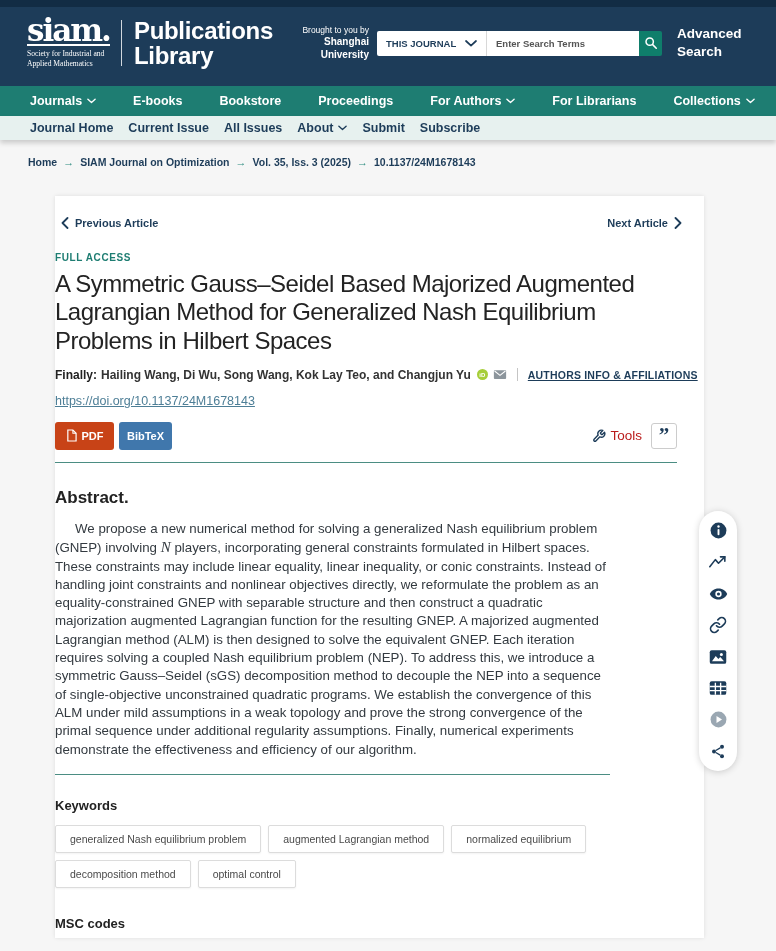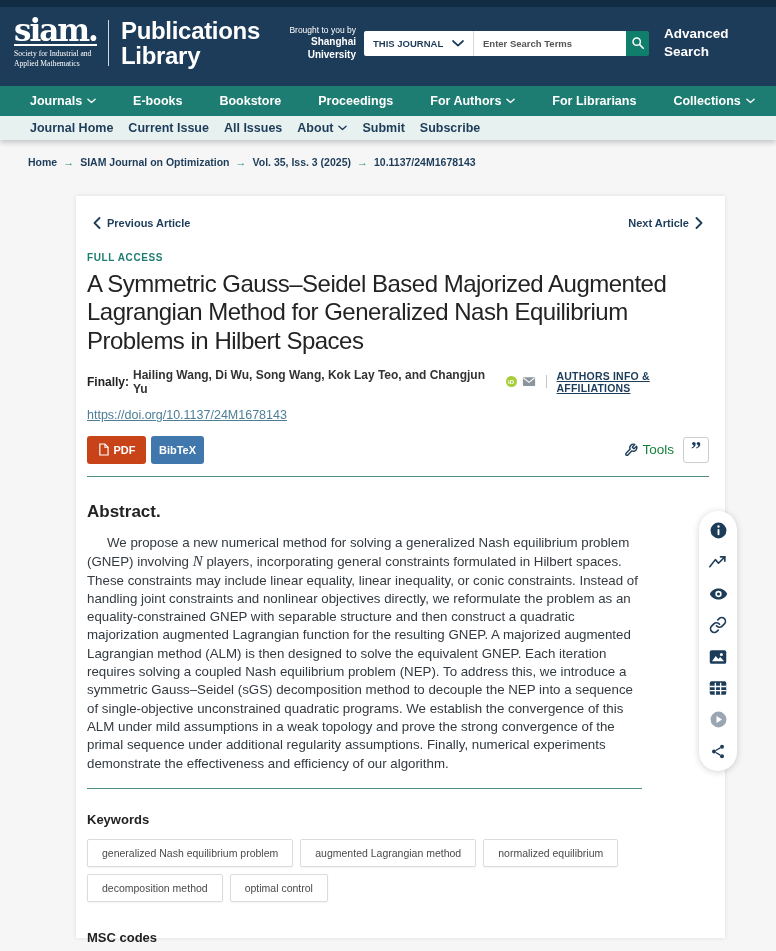--- a/index.html
+++ b/index.html
@@ -1,21 +1,21 @@
 <!DOCTYPE html>
 <html><head>
 <meta charset="utf-8">
 <style>
   * { margin:0; padding:0; box-sizing:border-box; }
   html,body { width:776px; height:951px; overflow:hidden; background:#f6f6f6;
     font-family:"Liberation Sans", sans-serif; }
 
   
   #header { height:86px; background:#1d3c59; position:relative; display:flex;
-    align-items:center; padding-left:14px; }
+    align-items:center; padding-left:27px; }
   #header::before { content:""; position:absolute; top:0; left:0; right:0; height:7px;
     background:#122c44; }
   .logo-block { color:#fff; cursor:pointer; flex-shrink:0; }
   .siam-word { font-family:"DejaVu Serif", serif; font-weight:bold; font-size:31px;
     letter-spacing:-2px; line-height:0.85; display:inline-block;
     border-bottom:2px solid #fff; padding-bottom:1px; }
   .siam-tagline { font-family:"Liberation Serif", serif; font-size:7.6px; line-height:1.3;
     margin-top:3px; }
   .hdr-divider { width:1px; height:46px; background:rgba(255,255,255,0.8);
     margin:0 12px 0 11px; flex-shrink:0; }
@@ -48,22 +48,22 @@
   .subnav-item { color:#1d3c59; font-size:12.5px; font-weight:700; display:flex;
     align-items:center; gap:5px; cursor:pointer; }
 
   
   #content { position:relative; height:811px; background:#f6f6f6; }
   .breadcrumb { position:absolute; left:28px; top:16px; font-size:10.5px; font-weight:700;
     color:#1d3c59; display:flex; gap:6px; align-items:center; }
   .crumb-link { cursor:pointer; }
   .crumb-sep { color:#2a8a7e; font-weight:400; font-size:11px; }
 
-  .card { position:absolute; left:76px; top:56px; width:649px; height:742px;
-    background:#fff; box-shadow:0 0 4px rgba(0,0,0,0.10); padding:0 0 0 11px; }
+  .card { position:absolute; left:55px; top:56px; width:649px; height:742px;
+    background:#fff; box-shadow:0 0 4px rgba(0,0,0,0.10); padding:0 0 0 0; }
 
   .prevnext { display:flex; justify-content:space-between; padding:21px 22px 0 6px;
     font-size:11px; font-weight:700; color:#1d3c59; }
   .pn-link { display:flex; align-items:center; gap:6px; cursor:pointer; }
 
   .full-access { margin-top:23px; color:#1e7d72; font-size:10px; font-weight:700;
     letter-spacing:0.6px; }
   .article-title { margin-top:7px; font-size:24px; font-weight:500; color:#232323;
     line-height:1.18; max-width:640px; letter-spacing:-0.5px; }
 
@@ -82,21 +82,21 @@
   .doi-link { display:inline-block; margin-top:12px; font-size:12.5px; color:#4d7e96;
     text-decoration:underline; cursor:pointer; }
 
   .actions { margin-top:13px; display:flex; align-items:center; width:622px; }
   .btn { height:28px; border:none; border-radius:3px; display:flex; align-items:center;
     justify-content:center; gap:5px; font-size:11px; font-weight:700; color:#fff;
     cursor:pointer; font-family:"Liberation Sans", sans-serif; }
   .btn-pdf { background:#c84317; width:59px; }
   .btn-bibtex { background:#4077ac; width:53px; margin-left:5px; }
   .actions-right { margin-left:auto; display:flex; align-items:center; gap:9px; }
-  .tools { display:flex; align-items:center; gap:4px; color:#15803d; font-size:13.5px;
+  .tools { display:flex; align-items:center; gap:4px; color:#b91c1c; font-size:13.5px;
     cursor:pointer; }
   .cite-btn { width:26px; height:26px; border:1px solid #ccc; border-radius:3px;
     background:#fff; display:flex; align-items:flex-start; justify-content:center;
     cursor:pointer; }
   .cite-glyph { font-family:"Liberation Serif", serif; font-weight:700; font-size:21px;
     color:#1d3c59; line-height:1.1; }
 
   .rule { border:none; border-top:1px solid #4b8d83; margin-top:12px; width:622px; }
   .rule-narrow { width:555px; margin-top:15px; }
 

